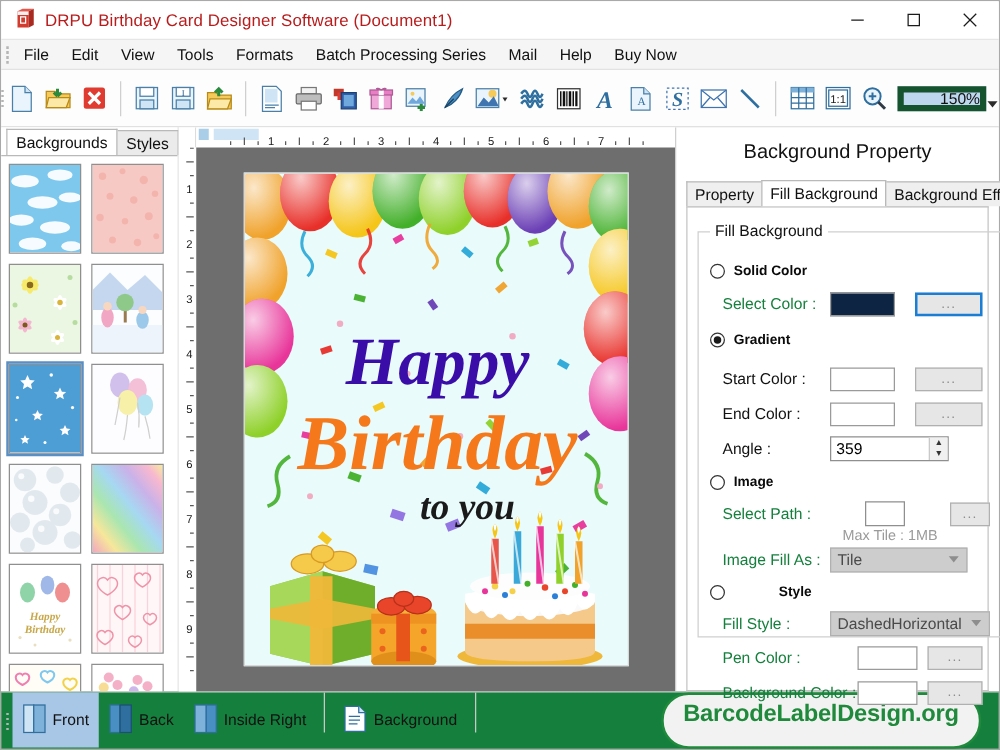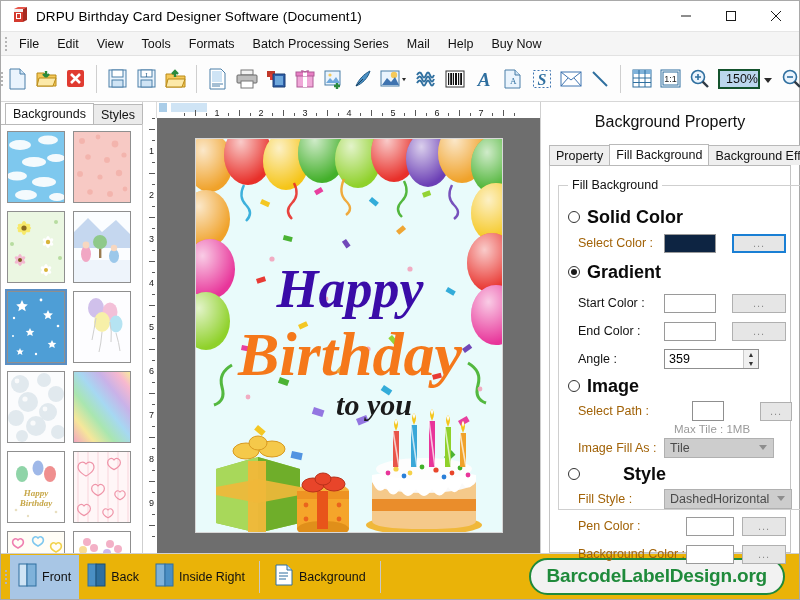--- a/index.html
+++ b/index.html
@@ -10,43 +10,43 @@
     color:#000;
     background:#fff;
   }
   #app { width:800px; height:600px; position:relative; display:flex; flex-direction:column;
          border:1px solid #a9a9a9; background:#fff; }
 
   
   .titlebar { height:31px; flex:0 0 31px; background:#ffffff; display:flex; align-items:center;
               border-bottom:1px solid #e6e6e6; }
   .tb-icon { width:20px; height:20px; margin-left:8px; margin-right:7px; position:relative; flex:0 0 20px; }
-  .tb-title { font-size:13.5px; color:#000000; letter-spacing:.1px; }
+  .tb-title { font-size:13.5px; color:#b91c1c; letter-spacing:.1px; }
   .tb-spacer { flex:1; }
   .win-btn { width:45px; height:31px; display:flex; align-items:center; justify-content:center;
              font-size:13px; color:#1b1b1b; }
   .win-btn.close { width:46px; }
 
   
   .menubar { height:24px; flex:0 0 24px; background:#f5f5f5; display:flex; align-items:center;
              border-bottom:1px solid #e2e2e2; }
   .grip { width:9px; height:100%; display:flex; align-items:center; justify-content:center; }
   .grip i { display:block; width:2px; height:14px;
             background:repeating-linear-gradient(to bottom,#b5b5b5 0 2px,transparent 2px 4px); }
   .menu-item { padding:3px 9px; font-size:12.5px; color:#111; cursor:default; }
 
   
   .toolbar { height:46px; flex:0 0 46px; background:#fdfdfd; display:flex; align-items:center;
              border-bottom:1px solid #d7d7d7; }
   .tsep { width:1px; height:28px; background:#cfcfcf; margin:0 6px; flex:0 0 1px; }
   .tbtn { width:27px; height:30px; display:flex; align-items:center; justify-content:center;
           margin:0 1px; flex:0 0 27px; }
   .tbtn svg { display:block; }
-  .zoom-combo { width:95px; height:20px; background:#bcd7ee; border:2px solid #14532d;
-                display:flex; align-items:center; margin-left:4px; position:relative; }
+  .zoom-combo { width:95px; height:20px; background:#bcd7ee; border:5px solid #14532d;
+                display:flex; align-items:center; margin-left:4px; position:relative;padding-left:23px; }
   .zoom-combo span { font-size:12.5px; padding-left:6px; color:#111; }
   .zoom-caret { position:absolute; right:-14px; top:7px; width:0;height:0;
                 border-left:4px solid transparent; border-right:4px solid transparent;
                 border-top:5px solid #2b2b2b; }
 
   
   .workspace { flex:1; display:flex; min-height:0; }
 
   
   .leftpanel { width:142px; flex:0 0 142px; display:flex; flex-direction:column; background:#fff;
@@ -94,23 +94,23 @@
              flex:1; padding:8px 0 0; position:relative; background:#fff; }
   .group { margin:4px 8px 0; border:1px solid #cfcfcf; padding:12px 9px 12px; position:relative;
            height:332px; }
   .group > legend { font-size:12.5px; padding:0 4px; color:#111; }
   .row { display:flex; align-items:center; height:26px; margin-bottom:2px; }
   .radio-row { display:flex; align-items:center; height:22px; margin:2px 0 2px; }
   .radio { width:12px; height:12px; border:1px solid #333; border-radius:50%; margin-right:7px;
            flex:0 0 12px; position:relative; background:#fff; }
   .radio.on::after { content:""; position:absolute; left:2px; top:2px; width:6px; height:6px;
                      border-radius:50%; background:#1a1a1a; }
-  .radio-lbl { font-weight:bold; font-size:18px; color:#0a0a0a; }
+  .radio-lbl { font-weight:bold; font-size:11px; color:#0a0a0a; }
   .lbl { font-size:12.5px; width:96px; flex:0 0 96px; padding-left:10px; color:#111; }
-  .lbl.dim { color:#a16207; }
+  .lbl.dim { color:#15803d; }
   .swatch { width:47px; height:19px; border:1px solid #9a9a9a; background:#fff; flex:0 0 47px; }
   .swatch.wide { width:52px; flex:0 0 52px; }
   .dots { height:19px; border:1px solid #b0b0b0; background:#e6e6e6; color:#8d8d8d;
           display:flex; align-items:center; justify-content:center; font-size:11px;
           letter-spacing:1px; }
   .dots.blue { border:2px solid #1a7fd4; background:#e6e6e6; }
   .spin { width:95px; height:20px; border:1px solid #8f8f8f; background:#fff; display:flex;
           align-items:center; position:relative; flex:0 0 95px; }
   .spin span { font-size:12.5px; padding-left:4px; }
   .spin .arrows { position:absolute; right:0; top:0; width:15px; height:100%;
@@ -120,22 +120,22 @@
   .txtbox { height:20px; border:1px solid #8f8f8f; background:#fff; flex:1; }
   .combo { height:20px; background:#cdcdcd; border:1px solid #b0b0b0; display:flex; align-items:center;
            position:relative; }
   .combo span { font-size:12.5px; padding-left:5px; color:#4a4a4a; }
   .combo .cv { position:absolute; right:6px; top:6px; width:0;height:0;
                border-left:4px solid transparent;border-right:4px solid transparent;
                border-top:5px solid #8d8d8d; }
   .hint { font-size:11.5px; color:#9a9a9a; margin:-2px 0 1px 106px; }
 
   
-  .statusbar { height:46px; flex:0 0 46px; background:#eab308; border-top:1px solid #d0d0d0;
-               display:flex; align-items:center; }
+  .statusbar { height:46px; flex:0 0 46px; background:#15803d; border-top:1px solid #d0d0d0;
+               display:flex; }
   .sb-item { display:flex; align-items:center; height:44px; padding:0 8px; gap:5px; }
   .sb-item.active { background:#a8c6e5; }
   .sb-item span { font-size:12.5px; color:#111; }
   .sb-sep { width:1px; height:32px; background:#c8c8c8; margin:0 6px; }
   .brand { margin-left:auto; margin-right:14px; border:2px solid #1f8a3b; border-radius:22px;
            padding:5px 16px 6px; background:#f2f2f2; }
   .brand span { color:#1f8a3b; font-size:19px; font-weight:bold; letter-spacing:-.2px; }
 </style>
 </head>
 <body>

